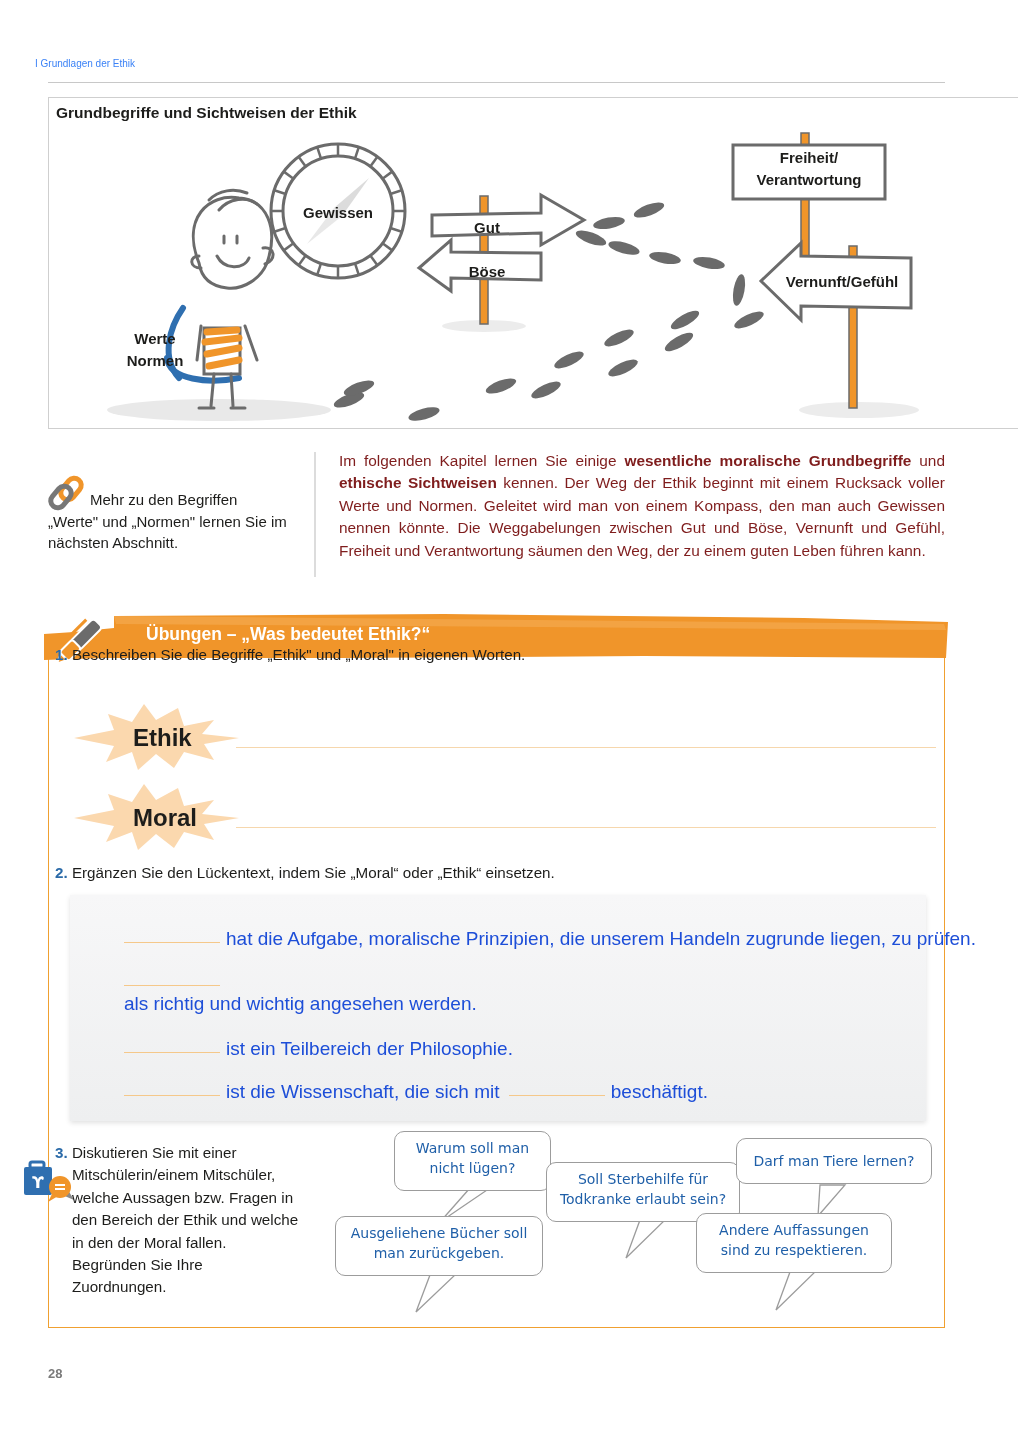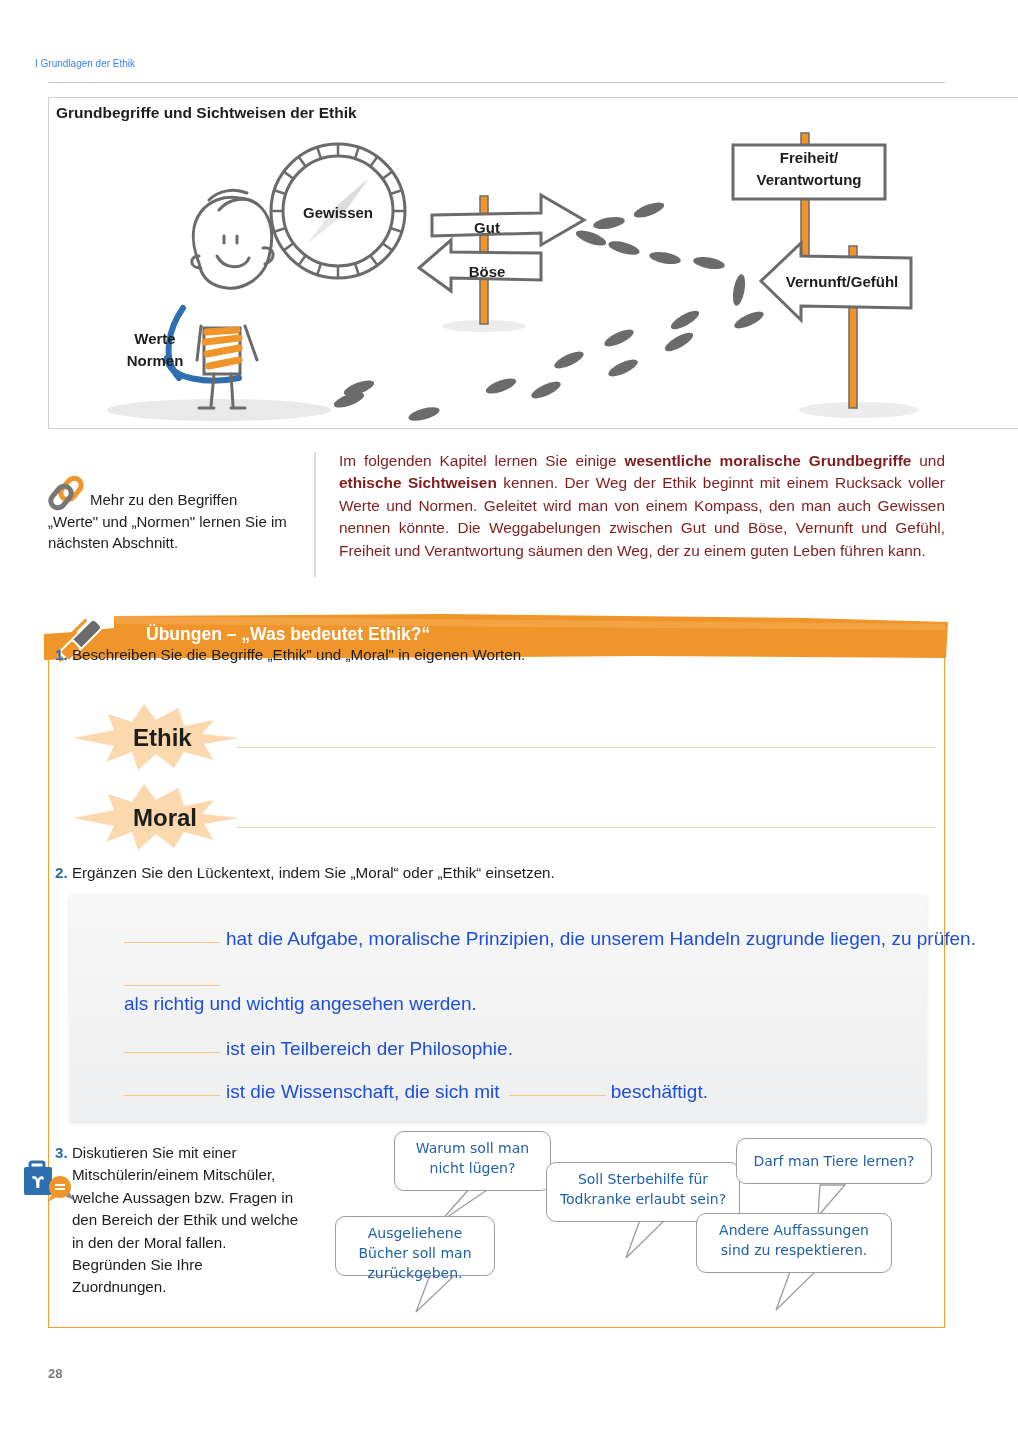--- a/index.html
+++ b/index.html
@@ -236,16 +236,16 @@
 <svg class="bubble-tails" width="1018" height="1440">
   <polygon points="470,1188 490,1188 440,1222" fill="#fff" stroke="#9c9c9c" stroke-width="1.3"></polygon>
   <polygon points="640,1220 665,1220 626,1258" fill="#fff" stroke="#9c9c9c" stroke-width="1.3"></polygon>
   <polygon points="820,1185 845,1185 818,1216" fill="#fff" stroke="#9c9c9c" stroke-width="1.3"></polygon>
   <polygon points="430,1275 455,1275 416,1312" fill="#fff" stroke="#9c9c9c" stroke-width="1.3"></polygon>
   <polygon points="790,1272 815,1272 776,1310" fill="#fff" stroke="#9c9c9c" stroke-width="1.3"></polygon>
 </svg>
 <div class="bubble" style="left:394px;top:1131px;width:157px;height:60px;">Warum soll man nicht lügen?</div>
 <div class="bubble" style="left:546px;top:1162px;width:194px;height:60px;">Soll Sterbehilfe für Todkranke erlaubt sein?</div>
 <div class="bubble" style="left:736px;top:1138px;width:196px;height:46px;padding-top:12px;">Darf man Tiere lernen?</div>
-<div class="bubble" style="left:335px;top:1216px;width:160px;height:60px;">Ausgeliehene Bücher soll man zurückgeben.</div>
+<div class="bubble" style="left:335px;top:1216px;width:208px;height:60px;">Ausgeliehene Bücher soll man zurückgeben.</div>
 <div class="bubble" style="left:696px;top:1213px;width:196px;height:60px;">Andere Auffassungen sind zu respektieren.</div>
 
 <div class="page-number">28</div>
 
 </body></html>

